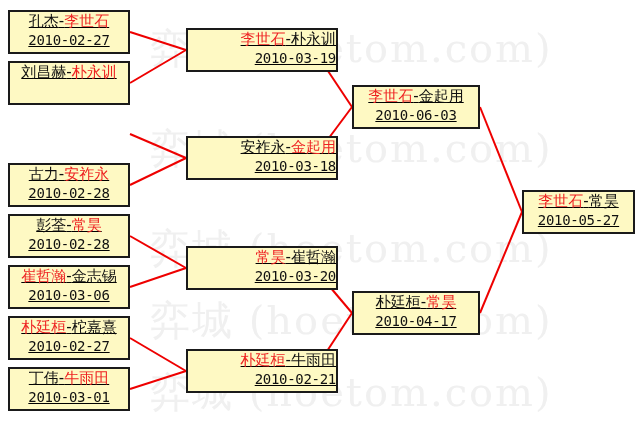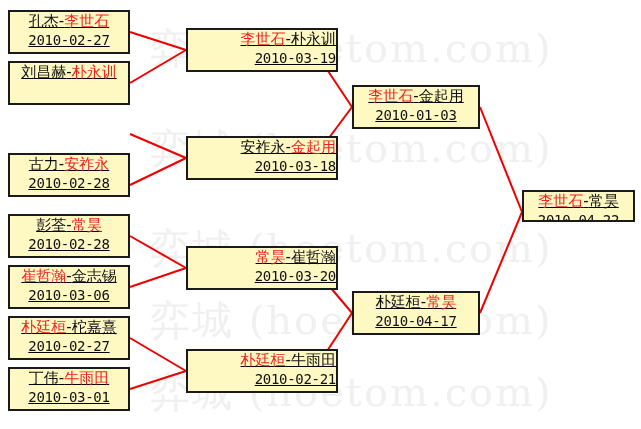--- a/index.html
+++ b/index.html
@@ -76,40 +76,40 @@
   }
   .p-win  { color: #ee2222; }
   .p-lose { color: #101010; }
   .p-sep  { color: #101010; }
 
   
   .r1 { left: 8px; width: 122px; height: 44px; }
   .r1-0 { top: 10px; }
   .r1-1 { top: 61px; }
   .r1-2 { top: 112px; }
-  .r1-3 { top: 153px; }
+  .r1-3 { top: 163px; }
   .r1-4 { top: 214px; }
   .r1-5 { top: 265px; }
   .r1-6 { top: 316px; }
   .r1-7 { top: 367px; }
 
   
   .r2 { left: 186px; width: 152px; height: 44px; text-align: right; }
   .r2-0 { top: 28px; }
   .r2-1 { top: 136px; }
   .r2-2 { top: 246px; }
   .r2-3 { top: 349px; }
 
   
   .r3 { left: 352px; width: 128px; height: 44px; }
   .r3-0 { top: 85px; }
   .r3-1 { top: 291px; }
 
   
-  .r4 { left: 522px; width: 113px; height: 32px; top: 190px; }
+  .r4 { left: 522px; width: 113px; height: 44px; top: 190px; }
 </style>
 </head>
 <body>
 
 <div id="root">
 
   <div id="watermark-layer">
     <div class="wm-row wm-a">弈城 (hoetom.com)</div>
     <div class="wm-row wm-b">弈城 (hoetom.com)</div>
     <div class="wm-row wm-c">弈城 (hoetom.com)</div>
@@ -215,30 +215,30 @@
     <div class="match-players">
       <span class="p-win">朴廷桓</span><span class="p-sep">-</span><span class="p-lose">牛雨田</span>
     </div>
     <div class="match-date">2010-02-21</div>
   </div>
 
   <div class="match-box r3 r3-0">
     <div class="match-players">
       <span class="p-win">李世石</span><span class="p-sep">-</span><span class="p-lose">金起用</span>
     </div>
-    <div class="match-date">2010-01-03</div>
+    <div class="match-date">2010-06-03</div>
   </div>
 
   <div class="match-box r3 r3-1">
     <div class="match-players">
       <span class="p-lose">朴廷桓</span><span class="p-sep">-</span><span class="p-win">常昊</span>
     </div>
     <div class="match-date">2010-04-17</div>
   </div>
 
   <div class="match-box r4">
     <div class="match-players">
       <span class="p-win">李世石</span><span class="p-sep">-</span><span class="p-lose">常昊</span>
     </div>
-    <div class="match-date">2010-04-22</div>
+    <div class="match-date">2010-05-27</div>
   </div>
 
 </div>
 
 </body></html>

